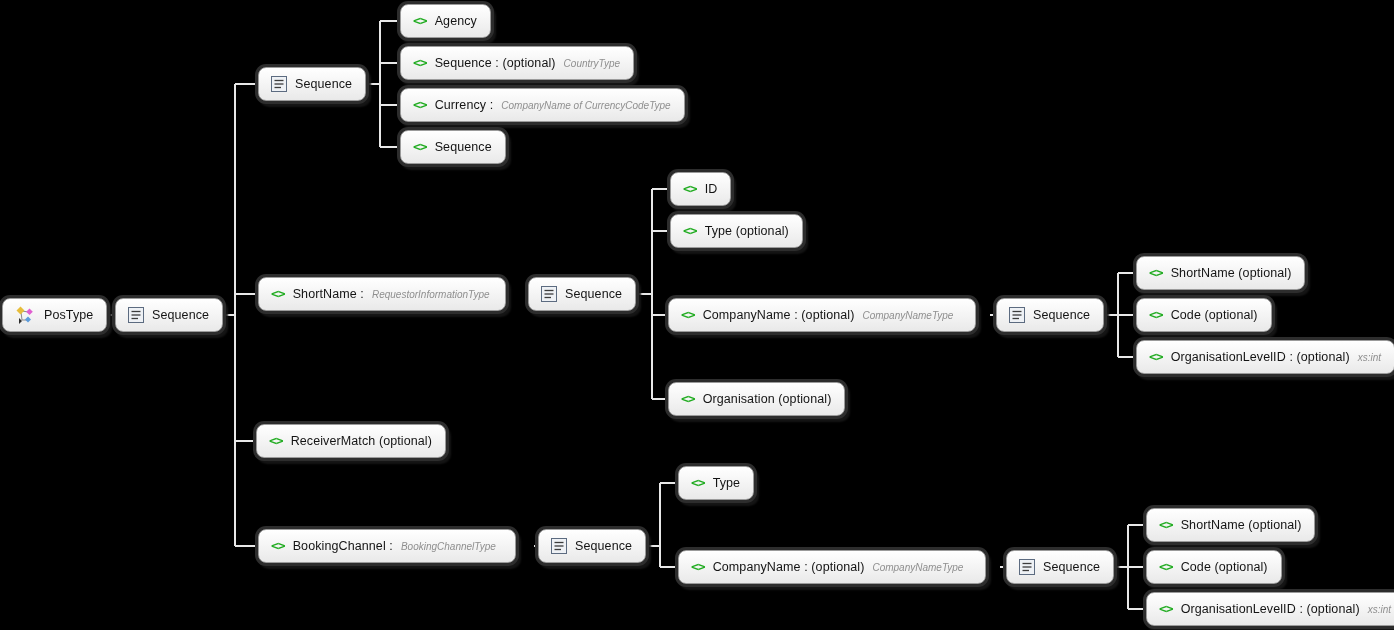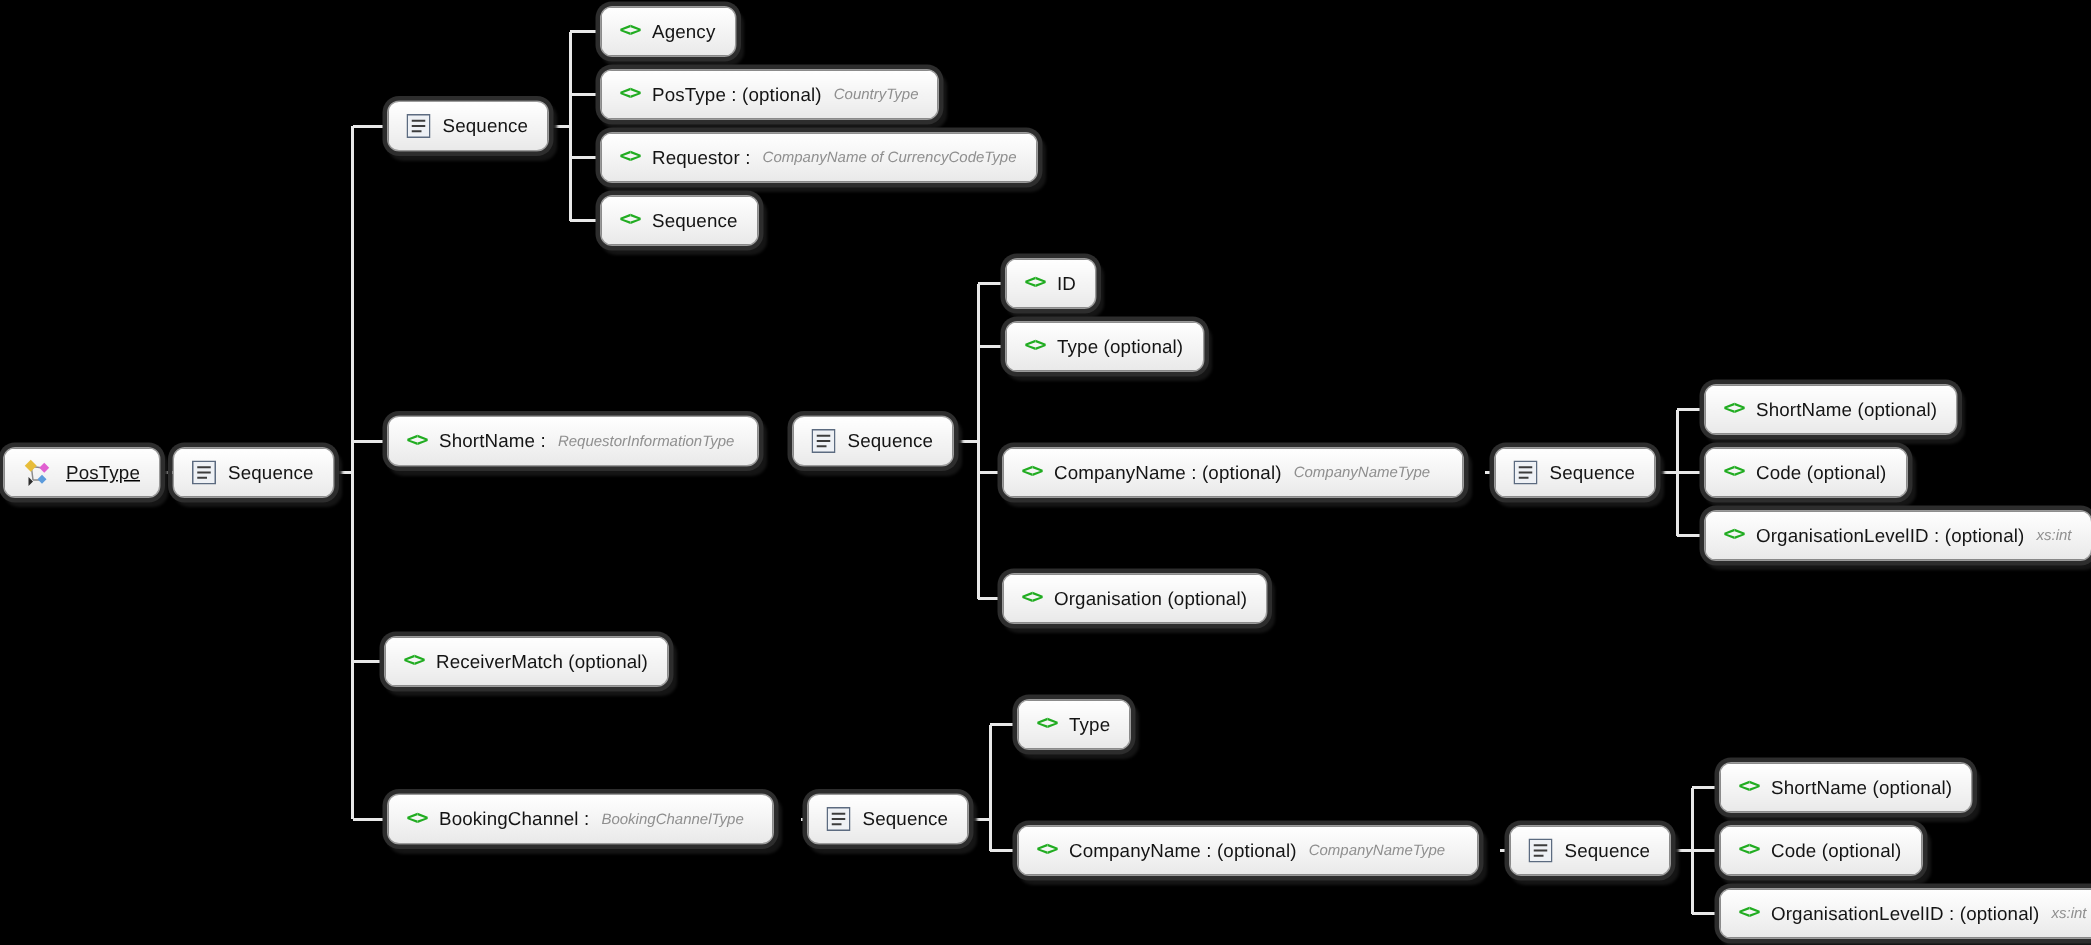--- a/index.html
+++ b/index.html
@@ -47,21 +47,21 @@
   }
   .icon-wrap{display:flex;align-items:center;}
 </style>
 </head>
 <body>
 
 <div id="canvas">
   <svg id="edges" width="1394" height="630">
       <path d="M107 315 H115 M223 315 H235 M235 84 V546 M235 84 H258 M235 294 H258 M235 441 H256 M235 546 H258 M366 84 H380 M380 21 V147 M380 21 H400 M380 63 H400 M380 105 H400 M380 147 H400 M527 294 H528 M636 294 H652 M652 189 V399 M652 189 H670 M652 231 H670 M652 315 H668 M652 399 H668 M990 315 H996 M1104 315 H1118 M1118 273 V357 M1118 273 H1136 M1118 315 H1136 M1118 357 H1136 M534 546 H538 M646 546 H660 M660 483 V567 M660 483 H678 M660 567 H678 M1000 567 H1006 M1114 567 H1128 M1128 525 V609 M1128 525 H1146 M1128 567 H1146 M1128 609 H1146" stroke="#e8e8e8" stroke-width="2" fill="none" shape-rendering="crispEdges"></path>
     </svg>
-<div class="node kind-root" style="left: 2px; top: 298px; min-width: 92px; text-decoration: underline;">
+<div class="node kind-root" style="left: 2px; top: 298px; min-width: 92px;">
       <span class="icon-wrap">
         <svg width="21" height="21" viewBox="0 0 21 21">
           <path d="M6 6 L14 7 M6 7 L7 15 M7 15 L13 15" stroke="#8a8a8a" stroke-width="1" fill="none"></path>
           <path d="M5.5 1.5 L9.5 5.5 L5.5 9.5 L1.5 5.5 Z" fill="#e7bd3a"></path>
           <path d="M14.5 3.5 L17.8 6.8 L14.5 10.1 L11.2 6.8 Z" fill="#e05fd0"></path>
           <path d="M13 11.5 L16 14.5 L13 17.5 L10 14.5 Z" fill="#5b9bdc"></path>
           <path d="M4 13 L7 16 L4 19 Z" fill="#2d2d2d"></path>
         </svg>
       </span>
       <span class="lbl">PosType</span>
@@ -87,26 +87,26 @@
         </svg>
       </span>
       <span class="lbl">Sequence</span>
     </div>
     <div class="node kind-element" style="left: 400px; top: 4px; min-width: 86px;">
       <span class="el-icon">&lt;&gt;</span>
       <span class="lbl">Agency</span>
     </div>
     <div class="node kind-element" style="left: 400px; top: 46px; min-width: 225px;">
       <span class="el-icon">&lt;&gt;</span>
-      <span class="lbl">PosType : (optional)</span>
+      <span class="lbl">Sequence : (optional)</span>
       <span class="ann">CountryType</span>
     </div>
     <div class="node kind-element" style="left: 400px; top: 88px; min-width: 277px;">
       <span class="el-icon">&lt;&gt;</span>
-      <span class="lbl">Requestor :</span>
+      <span class="lbl">Currency :</span>
       <span class="ann">CompanyName of CurrencyCodeType</span>
     </div>
     <div class="node kind-element" style="left: 400px; top: 130px; min-width: 104px;">
       <span class="el-icon">&lt;&gt;</span>
       <span class="lbl">Sequence</span>
     </div>
     <div class="node kind-element" style="left: 670px; top: 172px; min-width: 59px;">
       <span class="el-icon">&lt;&gt;</span>
       <span class="lbl">ID</span>
     </div>

